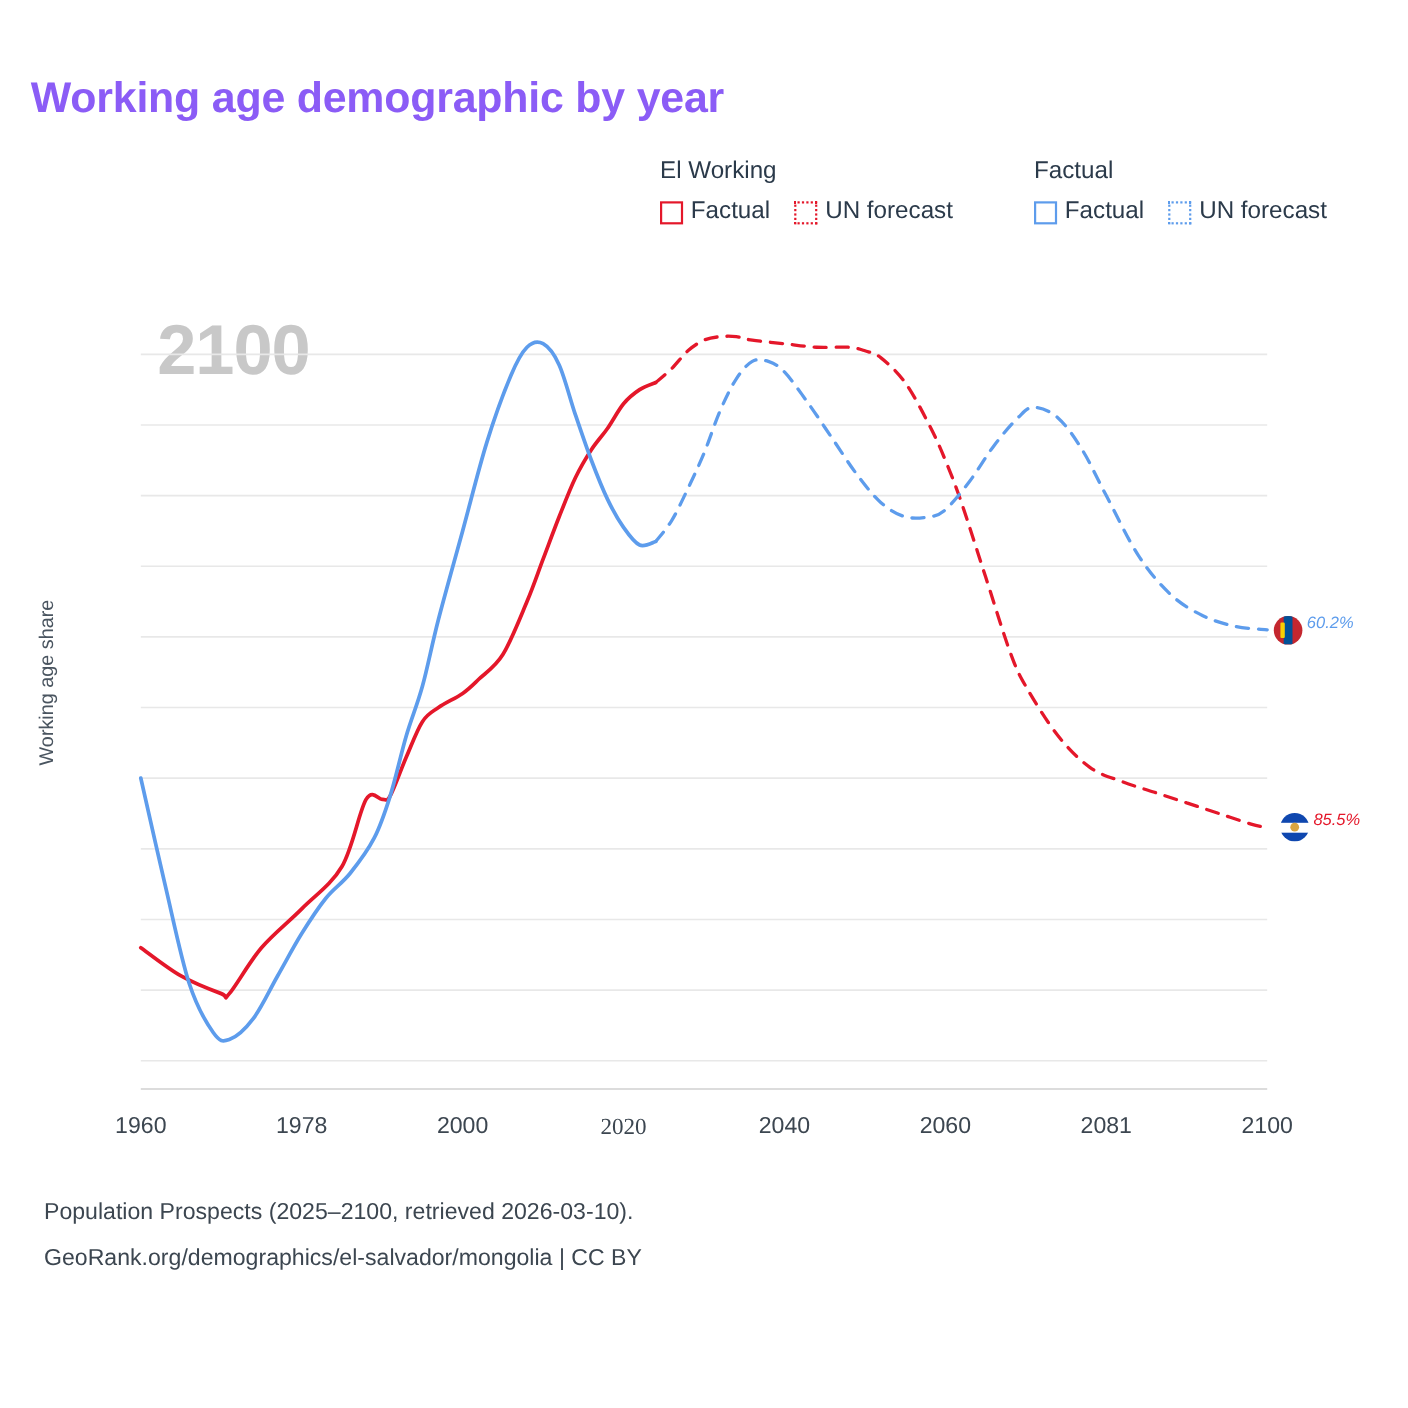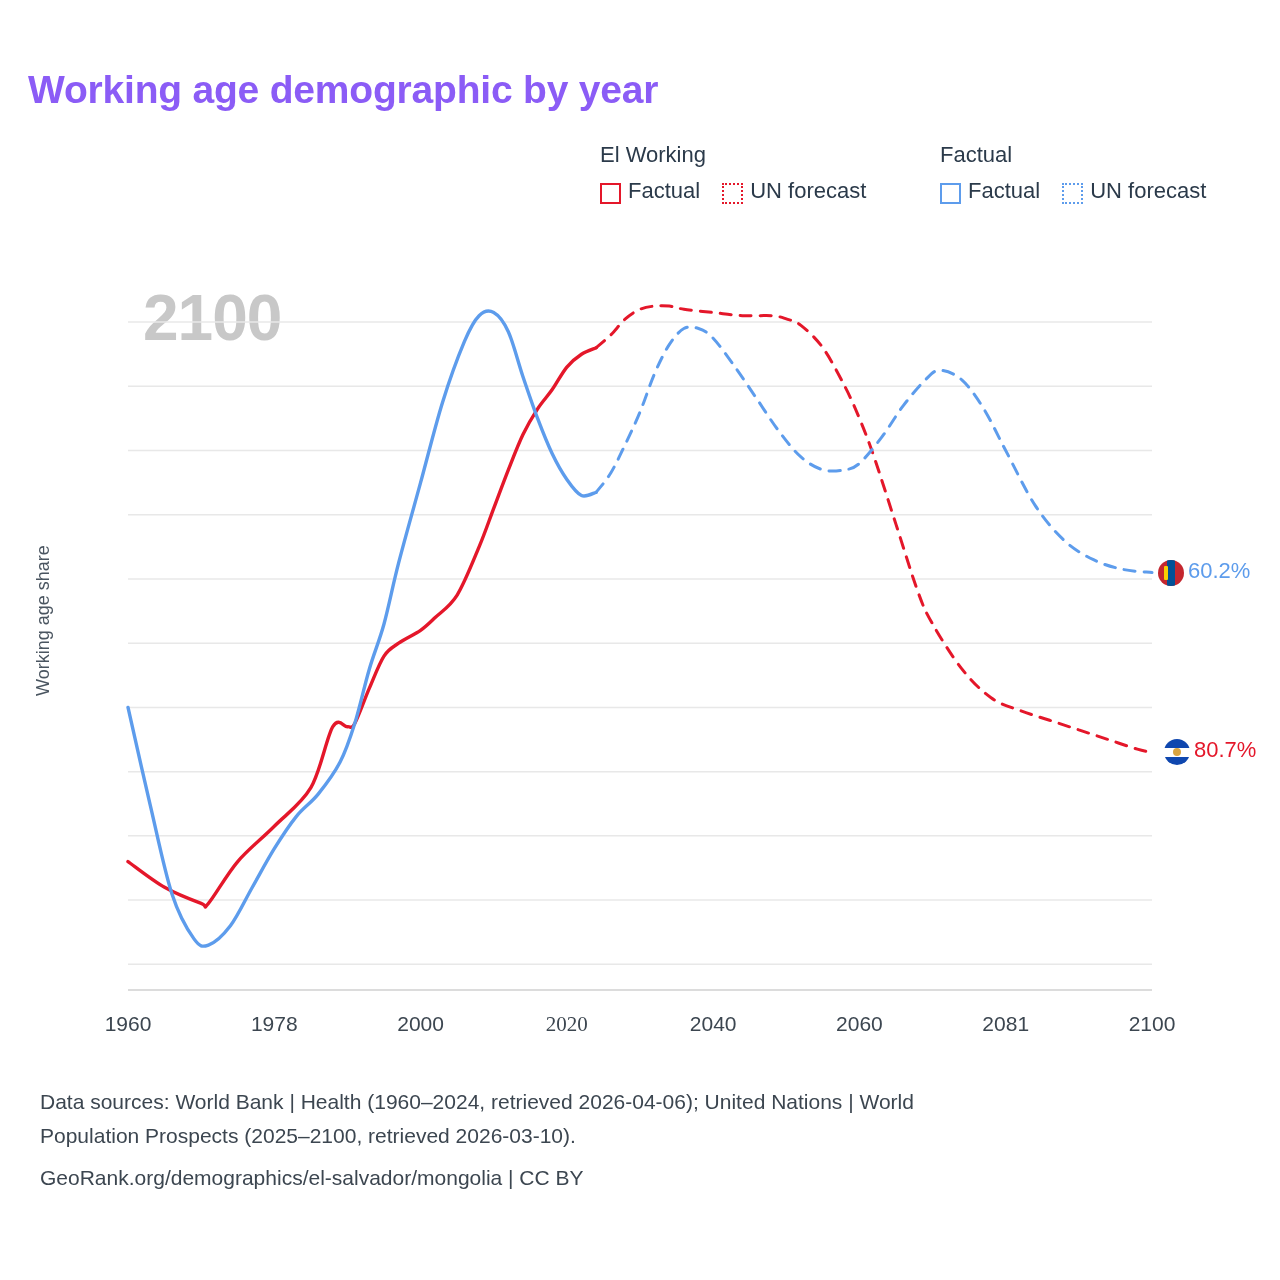--- a/index.html
+++ b/index.html
@@ -105,22 +105,23 @@
   .ytick-wrap { position: absolute; left: 0px; top: 0; width: 128px; height: 1280px; }
   .xtick {
     position: absolute;
     width: 120px;
     text-align: center;
     font-size: 21px;
     color: #3c4650;
   }
   .endlabel {
     position: absolute;
-    font-size: 22px;
+    font-size: 15px;
     white-space: nowrap;
+    font-style: italic;
   }
   .endlabel.blue { color: #5d9cec; }
   .endlabel.red { color: #e4172a; }
   .flag {
     position: absolute;
     width: 26px;
     height: 26px;
     border-radius: 50%;
     overflow: hidden;
   }
@@ -237,31 +238,30 @@
       <line x1="128" x2="1152" y1="386.3302752293579" y2="386.3302752293579" stroke="#e8e8e8" stroke-width="1.5"></line>
       <line x1="128" x2="1152" y1="322.11009174311926" y2="322.11009174311926" stroke="#e8e8e8" stroke-width="1.5"></line>
       <line x1="128" x2="1152" y1="990" y2="990" stroke="#d0d0d0" stroke-width="1.5"></line>
       <path d="M 128.00 861.56 C 134.10 865.84, 152.38 880.29, 164.57 887.25 C 176.76 894.20, 193.83 900.63, 201.14 903.30 C 208.46 905.98, 202.36 910.26, 208.46 903.30 C 214.55 896.35, 226.74 874.40, 237.71 861.56 C 248.69 848.72, 262.10 838.55, 274.29 826.24 C 286.48 813.93, 301.10 804.30, 310.86 787.71 C 320.61 771.12, 326.70 736.87, 332.80 726.70 C 338.90 716.53, 343.77 727.23, 347.43 726.70 C 351.09 726.16, 351.09 729.91, 354.74 723.49 C 358.40 717.06, 364.50 699.40, 369.37 688.17 C 374.25 676.93, 379.12 663.55, 384.00 656.06 C 388.88 648.56, 392.53 647.49, 398.63 643.21 C 404.72 638.93, 414.48 634.65, 420.57 630.37 C 426.67 626.09, 429.10 623.41, 435.20 617.52 C 441.30 611.64, 449.83 606.82, 457.14 595.05 C 464.46 583.27, 472.99 561.33, 479.09 546.88 C 485.18 532.43, 488.84 521.19, 493.71 508.35 C 498.59 495.50, 503.47 482.13, 508.34 469.82 C 513.22 457.51, 518.10 444.66, 522.97 434.50 C 527.85 424.33, 532.72 416.30, 537.60 408.81 C 542.48 401.31, 547.35 396.50, 552.23 389.54 C 557.10 382.58, 561.98 372.95, 566.86 367.06 C 571.73 361.18, 576.61 357.43, 581.49 354.22 C 586.36 351.01, 593.68 348.87, 596.11 347.80" fill="none" stroke="#e4172a" stroke-width="3.4" stroke-linecap="round"></path>
       <path d="M 596.11 347.80 C 598.55 345.66, 605.87 339.77, 610.74 334.95 C 615.62 330.14, 620.50 323.18, 625.37 318.90 C 630.25 314.62, 635.12 311.41, 640.00 309.27 C 644.88 307.13, 649.75 306.59, 654.63 306.06 C 659.50 305.52, 664.38 305.52, 669.26 306.06 C 674.13 306.59, 676.57 308.20, 683.89 309.27 C 691.20 310.34, 703.39 311.41, 713.14 312.48 C 722.90 313.55, 732.65 315.15, 742.40 315.69 C 752.15 316.22, 764.34 315.15, 771.66 315.69 C 778.97 316.22, 781.41 317.29, 786.29 318.90 C 791.16 320.50, 794.82 320.50, 800.91 325.32 C 807.01 330.14, 815.54 337.63, 822.86 347.80 C 830.17 357.97, 838.70 374.56, 844.80 386.33 C 850.90 398.10, 854.55 406.67, 859.43 418.44 C 864.30 430.21, 867.96 439.31, 874.06 456.97 C 880.15 474.63, 888.69 501.93, 896.00 524.40 C 903.31 546.88, 911.85 575.24, 917.94 591.83 C 924.04 608.43, 925.26 611.10, 932.57 623.94 C 939.89 636.79, 952.08 656.59, 961.83 668.90 C 971.58 681.21, 981.33 690.84, 991.09 697.80 C 1000.84 704.76, 1010.59 706.90, 1020.34 710.64 C 1030.10 714.39, 1039.85 717.06, 1049.60 720.28 C 1059.35 723.49, 1069.10 726.70, 1078.86 729.91 C 1088.61 733.12, 1098.36 736.33, 1108.11 739.54 C 1117.87 742.75, 1130.06 747.03, 1137.37 749.17 C 1144.69 751.31, 1149.56 751.85, 1152.00 752.39" fill="none" stroke="#e4172a" stroke-width="3" stroke-linecap="round" stroke-dasharray="11,9"></path>
       <path d="M 128.00 707.43 C 131.66 723.49, 142.63 772.72, 149.94 803.76 C 157.26 834.80, 164.57 871.19, 171.89 893.67 C 179.20 916.15, 187.73 930.06, 193.83 938.62 C 199.92 947.19, 202.36 947.19, 208.46 945.05 C 214.55 942.91, 223.09 935.41, 230.40 925.78 C 237.71 916.15, 245.03 900.09, 252.34 887.25 C 259.66 874.40, 266.97 860.49, 274.29 848.72 C 281.60 836.94, 288.91 825.70, 296.23 816.61 C 303.54 807.51, 310.86 803.23, 318.17 794.13 C 325.49 785.03, 334.02 773.79, 340.11 762.02 C 346.21 750.24, 349.87 739.01, 354.74 723.49 C 359.62 707.97, 364.50 685.49, 369.37 668.90 C 374.25 652.31, 379.12 641.61, 384.00 623.94 C 388.88 606.28, 392.53 586.48, 398.63 562.94 C 404.72 539.39, 413.26 509.42, 420.57 482.66 C 427.89 455.90, 435.20 425.93, 442.51 402.39 C 449.83 378.84, 458.36 355.83, 464.46 341.38 C 470.55 326.93, 474.21 320.50, 479.09 315.69 C 483.96 310.87, 488.84 309.80, 493.71 312.48 C 498.59 315.15, 503.47 321.04, 508.34 331.74 C 513.22 342.45, 518.10 362.25, 522.97 376.70 C 527.85 391.15, 532.72 405.60, 537.60 418.44 C 542.48 431.28, 547.35 443.59, 552.23 453.76 C 557.10 463.93, 561.98 472.49, 566.86 479.45 C 571.73 486.41, 576.61 493.36, 581.49 495.50 C 586.36 497.65, 593.68 492.83, 596.11 492.29" fill="none" stroke="#5d9cec" stroke-width="3.4" stroke-linecap="round"></path>
       <path d="M 596.11 492.29 C 598.55 489.08, 605.87 481.06, 610.74 473.03 C 615.62 465.00, 620.50 454.30, 625.37 444.13 C 630.25 433.96, 635.12 423.79, 640.00 412.02 C 644.88 400.24, 649.75 384.72, 654.63 373.49 C 659.50 362.25, 664.38 352.08, 669.26 344.59 C 674.13 337.09, 679.01 331.21, 683.89 328.53 C 688.76 325.86, 693.64 326.93, 698.51 328.53 C 703.39 330.14, 707.05 331.74, 713.14 338.17 C 719.24 344.59, 727.77 356.90, 735.09 367.06 C 742.40 377.23, 749.71 388.47, 757.03 399.17 C 764.34 409.88, 771.66 421.65, 778.97 431.28 C 786.29 440.92, 793.60 450.55, 800.91 456.97 C 808.23 463.39, 815.54 467.68, 822.86 469.82 C 830.17 471.96, 838.70 470.89, 844.80 469.82 C 850.90 468.75, 853.33 468.75, 859.43 463.39 C 865.52 458.04, 874.06 447.34, 881.37 437.71 C 888.69 428.07, 896.00 415.23, 903.31 405.60 C 910.63 395.96, 919.16 385.80, 925.26 379.91 C 931.35 374.02, 933.79 370.28, 939.89 370.28 C 945.98 370.28, 954.51 373.49, 961.83 379.91 C 969.14 386.33, 976.46 397.03, 983.77 408.81 C 991.09 420.58, 997.18 434.50, 1005.71 450.55 C 1014.25 466.61, 1025.22 490.15, 1034.97 505.14 C 1044.72 520.12, 1054.48 531.36, 1064.23 540.46 C 1073.98 549.56, 1083.73 554.91, 1093.49 559.72 C 1103.24 564.54, 1112.99 567.22, 1122.74 569.36 C 1132.50 571.50, 1147.12 572.03, 1152.00 572.57" fill="none" stroke="#5d9cec" stroke-width="3" stroke-linecap="round" stroke-dasharray="11,9"></path>
     </svg>
 
   <div class="endlabel blue" id="end-mn" style="left: 1188px; top: 557.569px;">60.2%</div>
-  <div class="endlabel red" id="end-sv" style="left: 1194px; top: 737.385px;">80.7%</div>
+  <div class="endlabel red" id="end-sv" style="left: 1194px; top: 737.385px;">85.5%</div>
 
   <div class="flag flag-mn" id="flag-mn" style="left: 1158px; top: 559.569px;">
     <div class="mid"></div>
     <div class="soyombo"></div>
   </div>
   <div class="flag flag-sv" id="flag-sv" style="left: 1164px; top: 739.385px;">
     <div class="band-top"></div>
     <div class="band-bot"></div>
     <div class="emblem"></div>
   </div>
 
   <div class="footer">
-    <div>Data sources: World Bank | Health (1960–2024, retrieved 2026-04-06); United Nations | World</div>
     <div>Population Prospects (2025–2100, retrieved 2026-03-10).</div>
     <div class="line3">GeoRank.org/demographics/el-salvador/mongolia | CC BY</div>
   </div>
 
 </div>
 
 </body></html>

